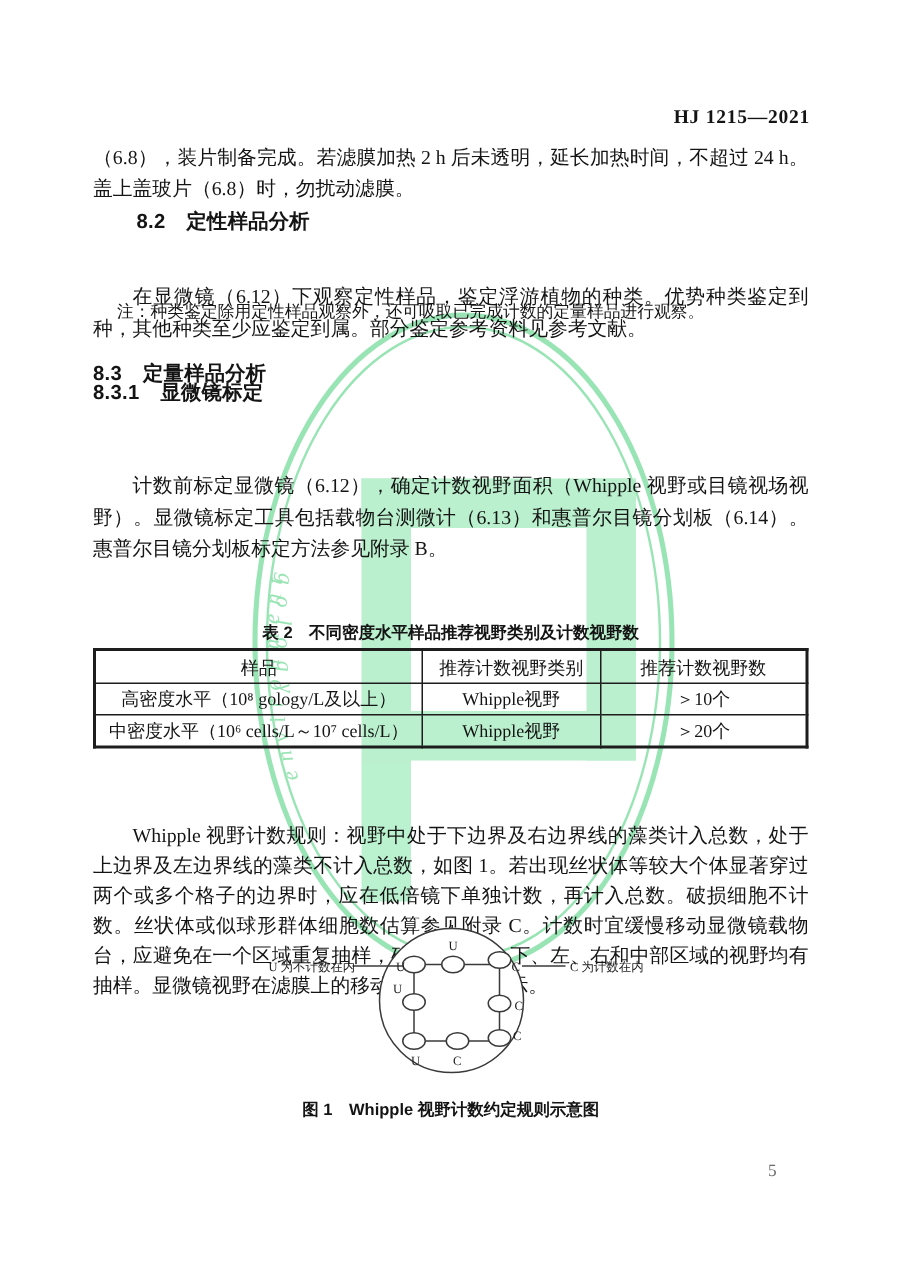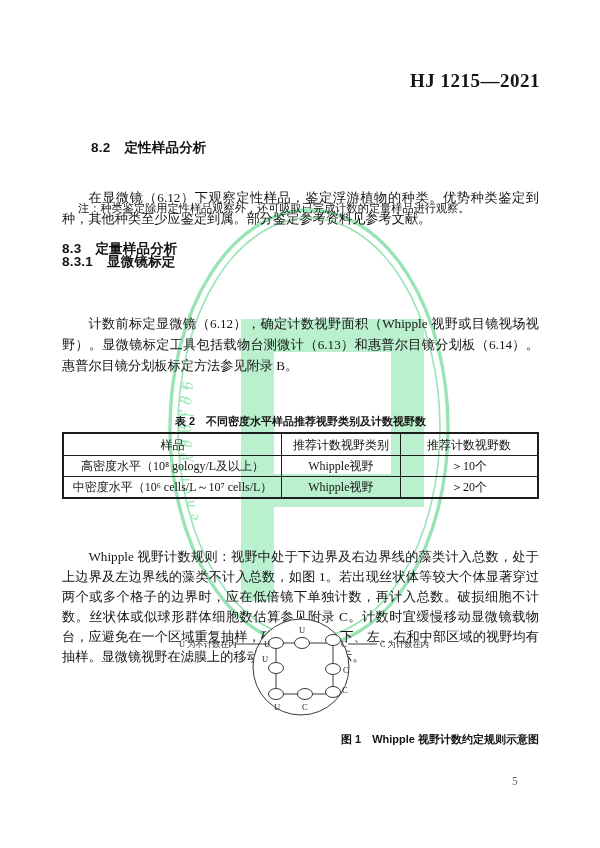--- a/index.html
+++ b/index.html
@@ -5,21 +5,21 @@
   html,body{margin:0;padding:0;background:#e8e8e8;}
   .page{
     position:relative;width:600px;height:848px;margin:0 auto;
     background:#ffffff;overflow:hidden;
     font-family:"Liberation Serif","DejaVu Serif",serif;
     color:#141414;
   }
   .wm{position:absolute;left:0;top:0;z-index:0;pointer-events:none;}
   .layer{position:absolute;z-index:1;}
   .hj-code{
-    top:70px;right:60px;font-weight:bold;font-size:19px;
+    top:70px;right:60px;font-weight:bold;font-size:13px;
     letter-spacing:.5px;
   }
   .body-text{
     left:62px;width:477px;font-size:13.2px;line-height:21px;
     text-align:justify;text-justify:inter-character;
   }
   .indent{text-indent:2em;margin-top:25px;}
   .heading{
     left:62px;width:477px;
     font-family:"Liberation Sans","DejaVu Sans",sans-serif;
@@ -71,20 +71,21 @@
         <textPath href="#wm-arc-up">environment</textPath>
       </text>
       <text id="wm-text-lower" font-size="15" font-style="italic" letter-spacing="8" font-family="Liberation Serif, DejaVu Serif, serif" fill="#8fe2ac">
         <textPath href="#wm-arc-low">gology</textPath>
       </text>
     </g>
   </svg>
 
   <div class="layer hj-code">HJ 1215—2021</div>
 
+  <div class="layer body-text" style="top:94px;">（6.8），装片制备完成。若滤膜加热 2 h 后未透明，延长加热时间，不超过 24 h。盖上盖玻片（6.8）时，勿扰动滤膜。</div>
 
   <div class="layer heading" style="top:139px;margin-left:29px;">
     <span class="num">8.2</span><span>定性样品分析</span>
   </div>
   <div class="layer body-text indent" style="top:162px;">在显微镜（6.12）下观察定性样品，鉴定浮游植物的种类。优势种类鉴定到种，其他种类至少应鉴定到属。部分鉴定参考资料见参考文献。</div>
   <div class="layer note-text" style="top:200px;">注：种类鉴定除用定性样品观察外，还可吸取已完成计数的定量样品进行观察。</div>
 
   <div class="layer heading" style="top:240px;">
     <span class="num">8.3</span><span>定量样品分析</span>
   </div>
@@ -150,17 +151,17 @@
         <text x="97" y="62">U</text>
         <text x="178" y="73">C</text>
         <text x="177" y="93">C</text>
         <text x="109" y="110">U</text>
         <text x="137" y="110">C</text>
       </g>
     <text x="14" y="47" font-size="8.3" fill="#1d1d1d" font-family="Liberation Serif, DejaVu Serif, serif">U 为不计数在内</text>
     <text x="215" y="47" font-size="8.3" fill="#1d1d1d" font-family="Liberation Serif, DejaVu Serif, serif">C 为计数在内</text>
   </svg>
 
-  <div class="layer fig-caption" style="top:732px;text-align:right;">图 1　Whipple 视野计数约定规则示意图</div>
+  <div class="layer fig-caption" style="top:732px;">图 1　Whipple 视野计数约定规则示意图</div>
 
   <div class="layer pagenum">5</div>
 
 </div>
 
 </body></html>

